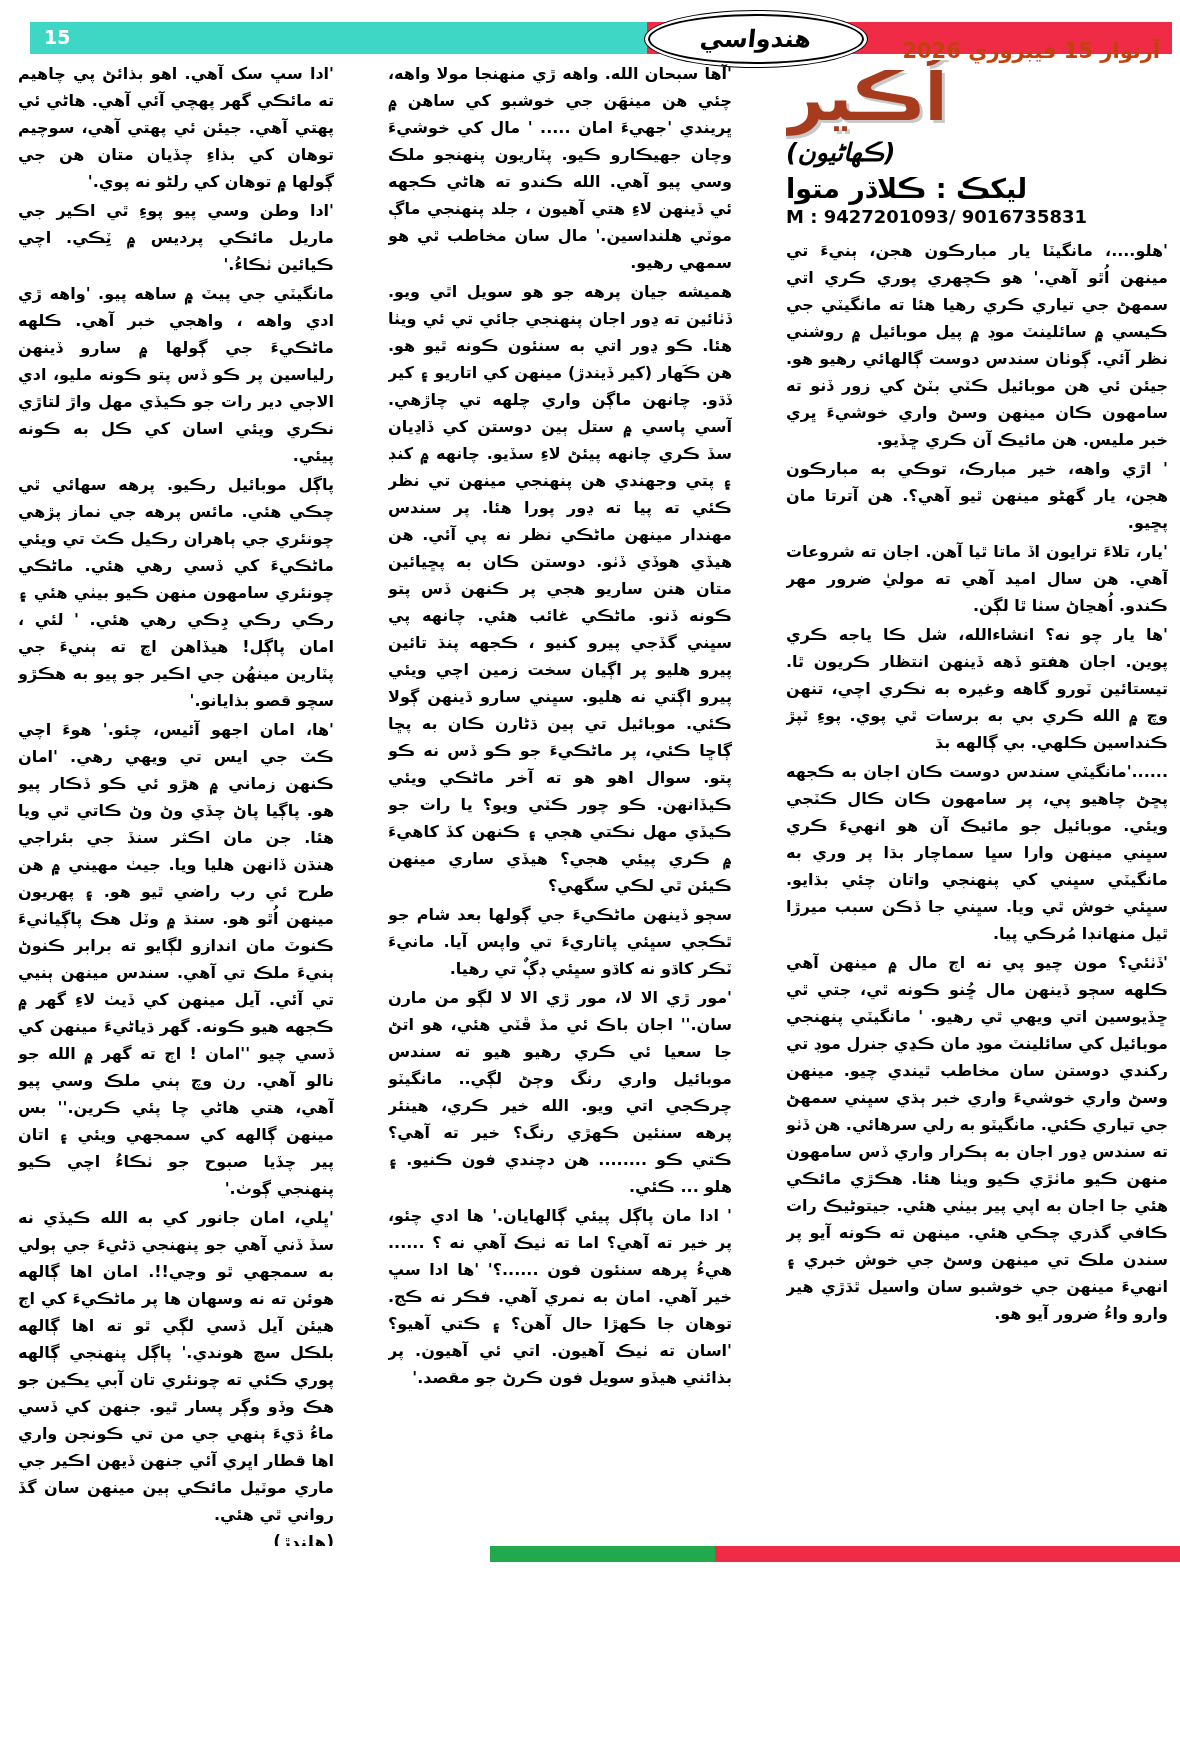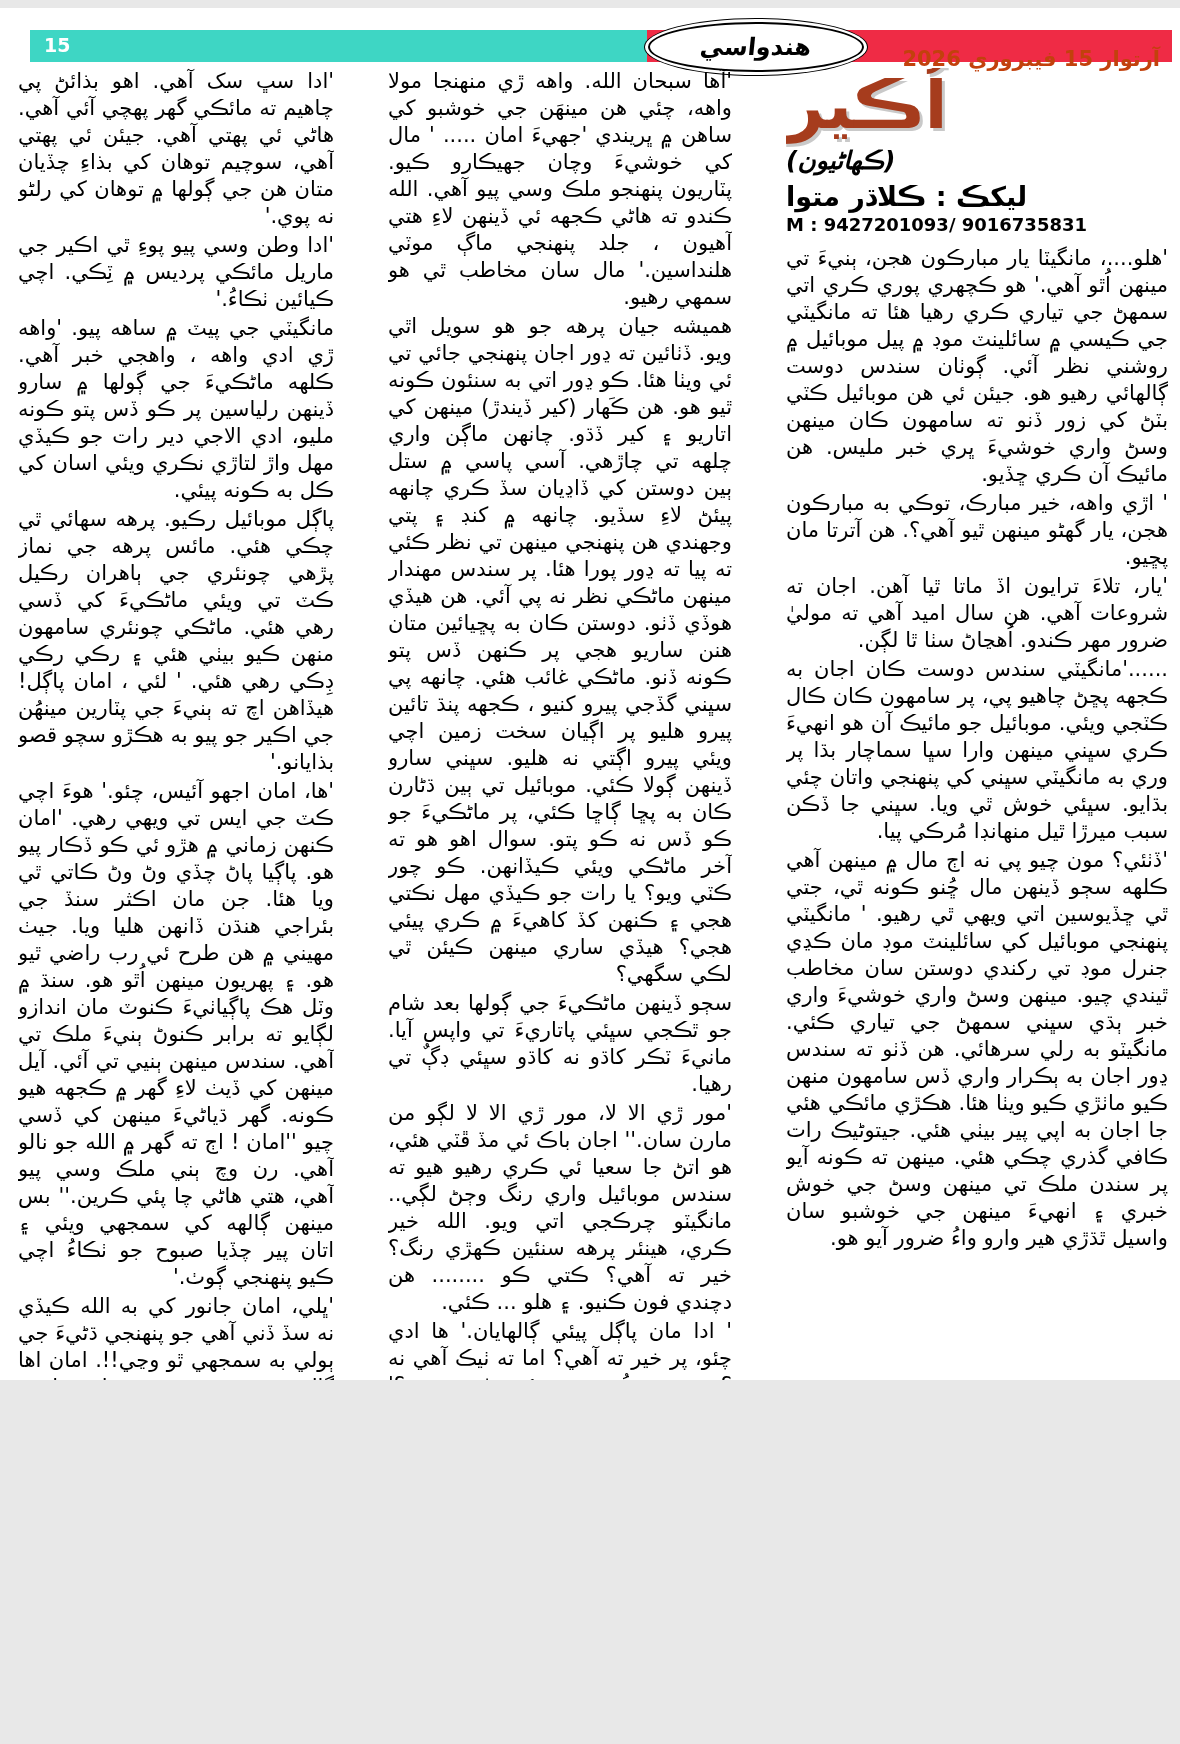--- a/index.html
+++ b/index.html
@@ -1,19 +1,19 @@
 <!DOCTYPE html>
 <html lang="sd" dir="rtl"><head>
 <meta charset="utf-8">
 <style>
   html,body{margin:0;padding:0;background:#e8e8e8;}
   .page{
     position:relative;
-    width:1180px;height:1372px;
-    margin:8px auto;
+    width:1180px;height:1744px;
+    margin:0 auto;
     background:#ffffff;
     font-family:"DejaVu Sans","Liberation Sans",sans-serif;
     overflow:hidden;
     direction:rtl;
   }
   
   .masthead{position:absolute;top:22px;left:30px;right:8px;height:32px;}
   .mast-teal{position:absolute;left:0;top:0;width:54%;height:100%;}
   .mast-red{position:absolute;right:0;top:0;width:46%;height:100%;}
   .mast-pagenum{
@@ -39,23 +39,24 @@
   .content{
     position:absolute;top:60px;right:12px;left:12px;height:1486px;
     display:flex;flex-direction:row;gap:54px;overflow:hidden;
   }
   .col{overflow:hidden;}
   .col-right{width:382px;}
   .col-middle{width:344px;}
   .col-left{width:316px;}
   .para{
     margin:0 0 2px 0;
-    font-size:21px;line-height:27px;
+    font-size:16px;line-height:27px;
     text-align:justify;
     color:#000;
+    font-weight:bold;
   }
   
   .titleblock{text-align:left;margin-bottom:10px;}
   .story-title{
     font-size:66px;line-height:1.15;font-weight:bold;
     color:#a63c1d;
     text-shadow:3px 3px 0 #c9c9c9;
     margin:0;
   }
   .story-subtitle{font-size:25px;font-weight:bold;color:#000;margin:2px 0 0 0;font-style:italic;}
@@ -88,20 +89,21 @@
       <div class="titleblock">
         <div class="story-title" style="color: rgb(166, 60, 29);">اُڪير</div>
         <div class="story-subtitle">(ڪهاڻيون)</div>
         <div class="story-byline">ليکڪ : ڪلاڌر متوا</div>
         <div class="story-phone">M : 9427201093/ 9016735831</div>
       </div>
       <div>
           <p class="para">'هلو....، مانگيٽا يار مبارڪون هجن،  ٻنيءَ تي مينهن اُٿو آهي.' هو ڪچهري پوري ڪري اتي سمهڻ جي تياري ڪري رهيا هئا ته مانگيٽي جي ڪيسي ۾ سائلينٽ موڊ ۾ پيل موبائيل ۾ روشني نظر آئي. ڳوٺان سندس دوست ڳالهائي رهيو هو. جيئن ئي هن موبائيل ڪٽي بٽڻ کي زور ڏنو ته سامهون ڪان مينهن وسڻ واري خوشيءَ ڀري خبر مليس. هن مائيڪ آن ڪري ڇڏيو.</p>
           <p class="para">' اڙي واهه، خير مبارڪ، توڪي به مبارڪون هجن، يار گهڻو مينهن ٿيو آهي؟. هن آترتا مان پڇيو.</p>
           <p class="para">'يار، تلاءَ ترايون اڏ ماتا ٿيا آهن. اجان ته شروعات آهي. هن سال اميد آهي ته موليٰ ضرور مهر ڪندو. اُهڃاڻ سٺا ٿا لڳن.</p>
+          <p class="para">'ها يار چو نه؟ انشاءالله، شل ڪا ياجه ڪري پوين. اجان هفتو ڏهه ڏينهن انتظار ڪريون ٿا. تيستائين ٽورو گاهه وغيره به نڪري اچي، تنهن وچ ۾ الله ڪري بي به برسات ٿي پوي. پوءِ ٽپڙ ڪنداسين ڪلهي. بي ڳالهه بڌ</p>
           <p class="para">......'مانگيٽي سندس دوست ڪان اجان به ڪجهه پڇڻ چاهيو پي، پر سامهون ڪان ڪال ڪٽجي ويئي. موبائيل جو مائيڪ آن هو انهيءَ ڪري سڀني مينهن وارا سڀا سماچار بڌا پر وري به مانگيٽي سڀني کي پنهنجي واتان چئي بڌايو. سڀئي خوش ٿي ويا. سڀني جا ڏڪن سبب ميرڙا ٿيل منهانڊا مُرڪي پيا.</p>
           <p class="para">'ڏٺئي؟ مون چيو پي نه اڄ مال ۾ مينهن آهي ڪلهه سڄو ڏينهن مال ڇُنو ڪونه ٿي، جتي ٿي ڇڏيوسين اتي ويهي ٿي رهيو. ' مانگيٽي پنهنجي موبائيل کي سائلينٽ موڊ مان ڪڍي جنرل موڊ تي رکندي دوستن سان مخاطب ٿيندي چيو. مينهن وسڻ واري خوشيءَ واري خبر ٻڌي سڀني سمهڻ جي تياري ڪئي. مانگيٽو به رلي سرهائي. هن ڏٺو ته سندس ڍور اجان به ٻڪرار واري ڏس سامهون منهن ڪيو ماٺڙي ڪيو ويٺا هئا. هڪڙي مائڪي هئي جا  اجان به اپي پير بيٺي هئي. جيتوڻيڪ رات ڪافي گذري چڪي هئي. مينهن ته ڪونه آيو پر سندن ملڪ تي مينهن وسڻ جي خوش خبري ۽ انهيءَ مينهن جي خوشبو سان واسيل ٿڌڙي هير وارو واءُ  ضرور آيو هو.</p>
         </div>
     </div>
 
     <div class="col col-middle">
       <div>
           <p class="para">'آها سبحان الله. واهه ڙي منهنجا مولا واهه، چئي هن مينهَن جي خوشبو کي ساهن ۾ ڀريندي 'جهيءَ امان ..... ' مال کي خوشيءَ وچان جهيڪارو ڪيو. پٽاريون پنهنجو ملڪ وسي پيو آهي.  الله ڪندو ته هاڻي ڪجهه ئي ڏينهن لاءِ هتي آهيون ، جلد پنهنجي ماڳ موٽي هلنداسين.' مال سان مخاطب ٿي هو سمهي رهيو.</p>
           <p class="para">هميشه جيان پرهه جو هو سويل اٿي ويو. ڏٺائين ته ڍور اجان پنهنجي جائي تي ئي ويٺا هئا. ڪو ڍور اتي به سنئون  ڪونه ٿيو هو. هن ڪَهار (کير ڏيندڙ) مينهن کي اتاريو ۽ کير ڏڌو.  چانهن ماڳن واري چلهه تي چاڙهي.  آسي پاسي ۾ ستل ٻين دوستن کي ڏاڍيان سڏ ڪري  چانهه پيئڻ لاءِ سڏيو. چانهه ۾ کنڊ ۽ پتي وجهندي هن پنهنجي مينهن تي نظر ڪئي ته پيا ته ڍور پورا هئا. پر سندس مهندار مينهن ماڻڪي نظر نه پي آئي. هن هيڏي هوڏي ڏٺو. دوستن ڪان به پڇيائين متان هنن ساريو هجي پر ڪنهن ڏس پتو ڪونه ڏنو.  ماڻڪي غائب هئي.  چانهه پي سڀني گڏجي پيرو کنيو ، ڪجهه پنڌ تائين پيرو هليو پر اڳيان سخت زمين اچي ويئي پيرو اڳتي نه هليو. سڀني سارو ڏينهن ڳولا ڪئي. موبائيل تي ٻين ڌڻارن ڪان به پڇا ڳاڇا ڪئي، پر ماڻڪيءَ جو ڪو ڏس نه ڪو پتو. سوال اهو هو ته آخر ماڻڪي ويئي ڪيڏانهن. ڪو چور ڪٽي ويو؟ يا رات جو ڪيڏي مهل نڪتي هجي ۽ ڪنهن کڏ کاهيءَ ۾ ڪري پيئي هجي؟ هيڏي ساري مينهن ڪيئن ٿي لڪي سگهي؟</p>
           <p class="para">سڄو ڏينهن ماڻڪيءَ جي ڳولها بعد شام جو ٿڪجي سڀئي پاتاريءَ تي واپس آيا. مانيءَ ٽڪر کاڌو نه کاڌو سڀئي ڊڳٌ تي رهيا.</p>

